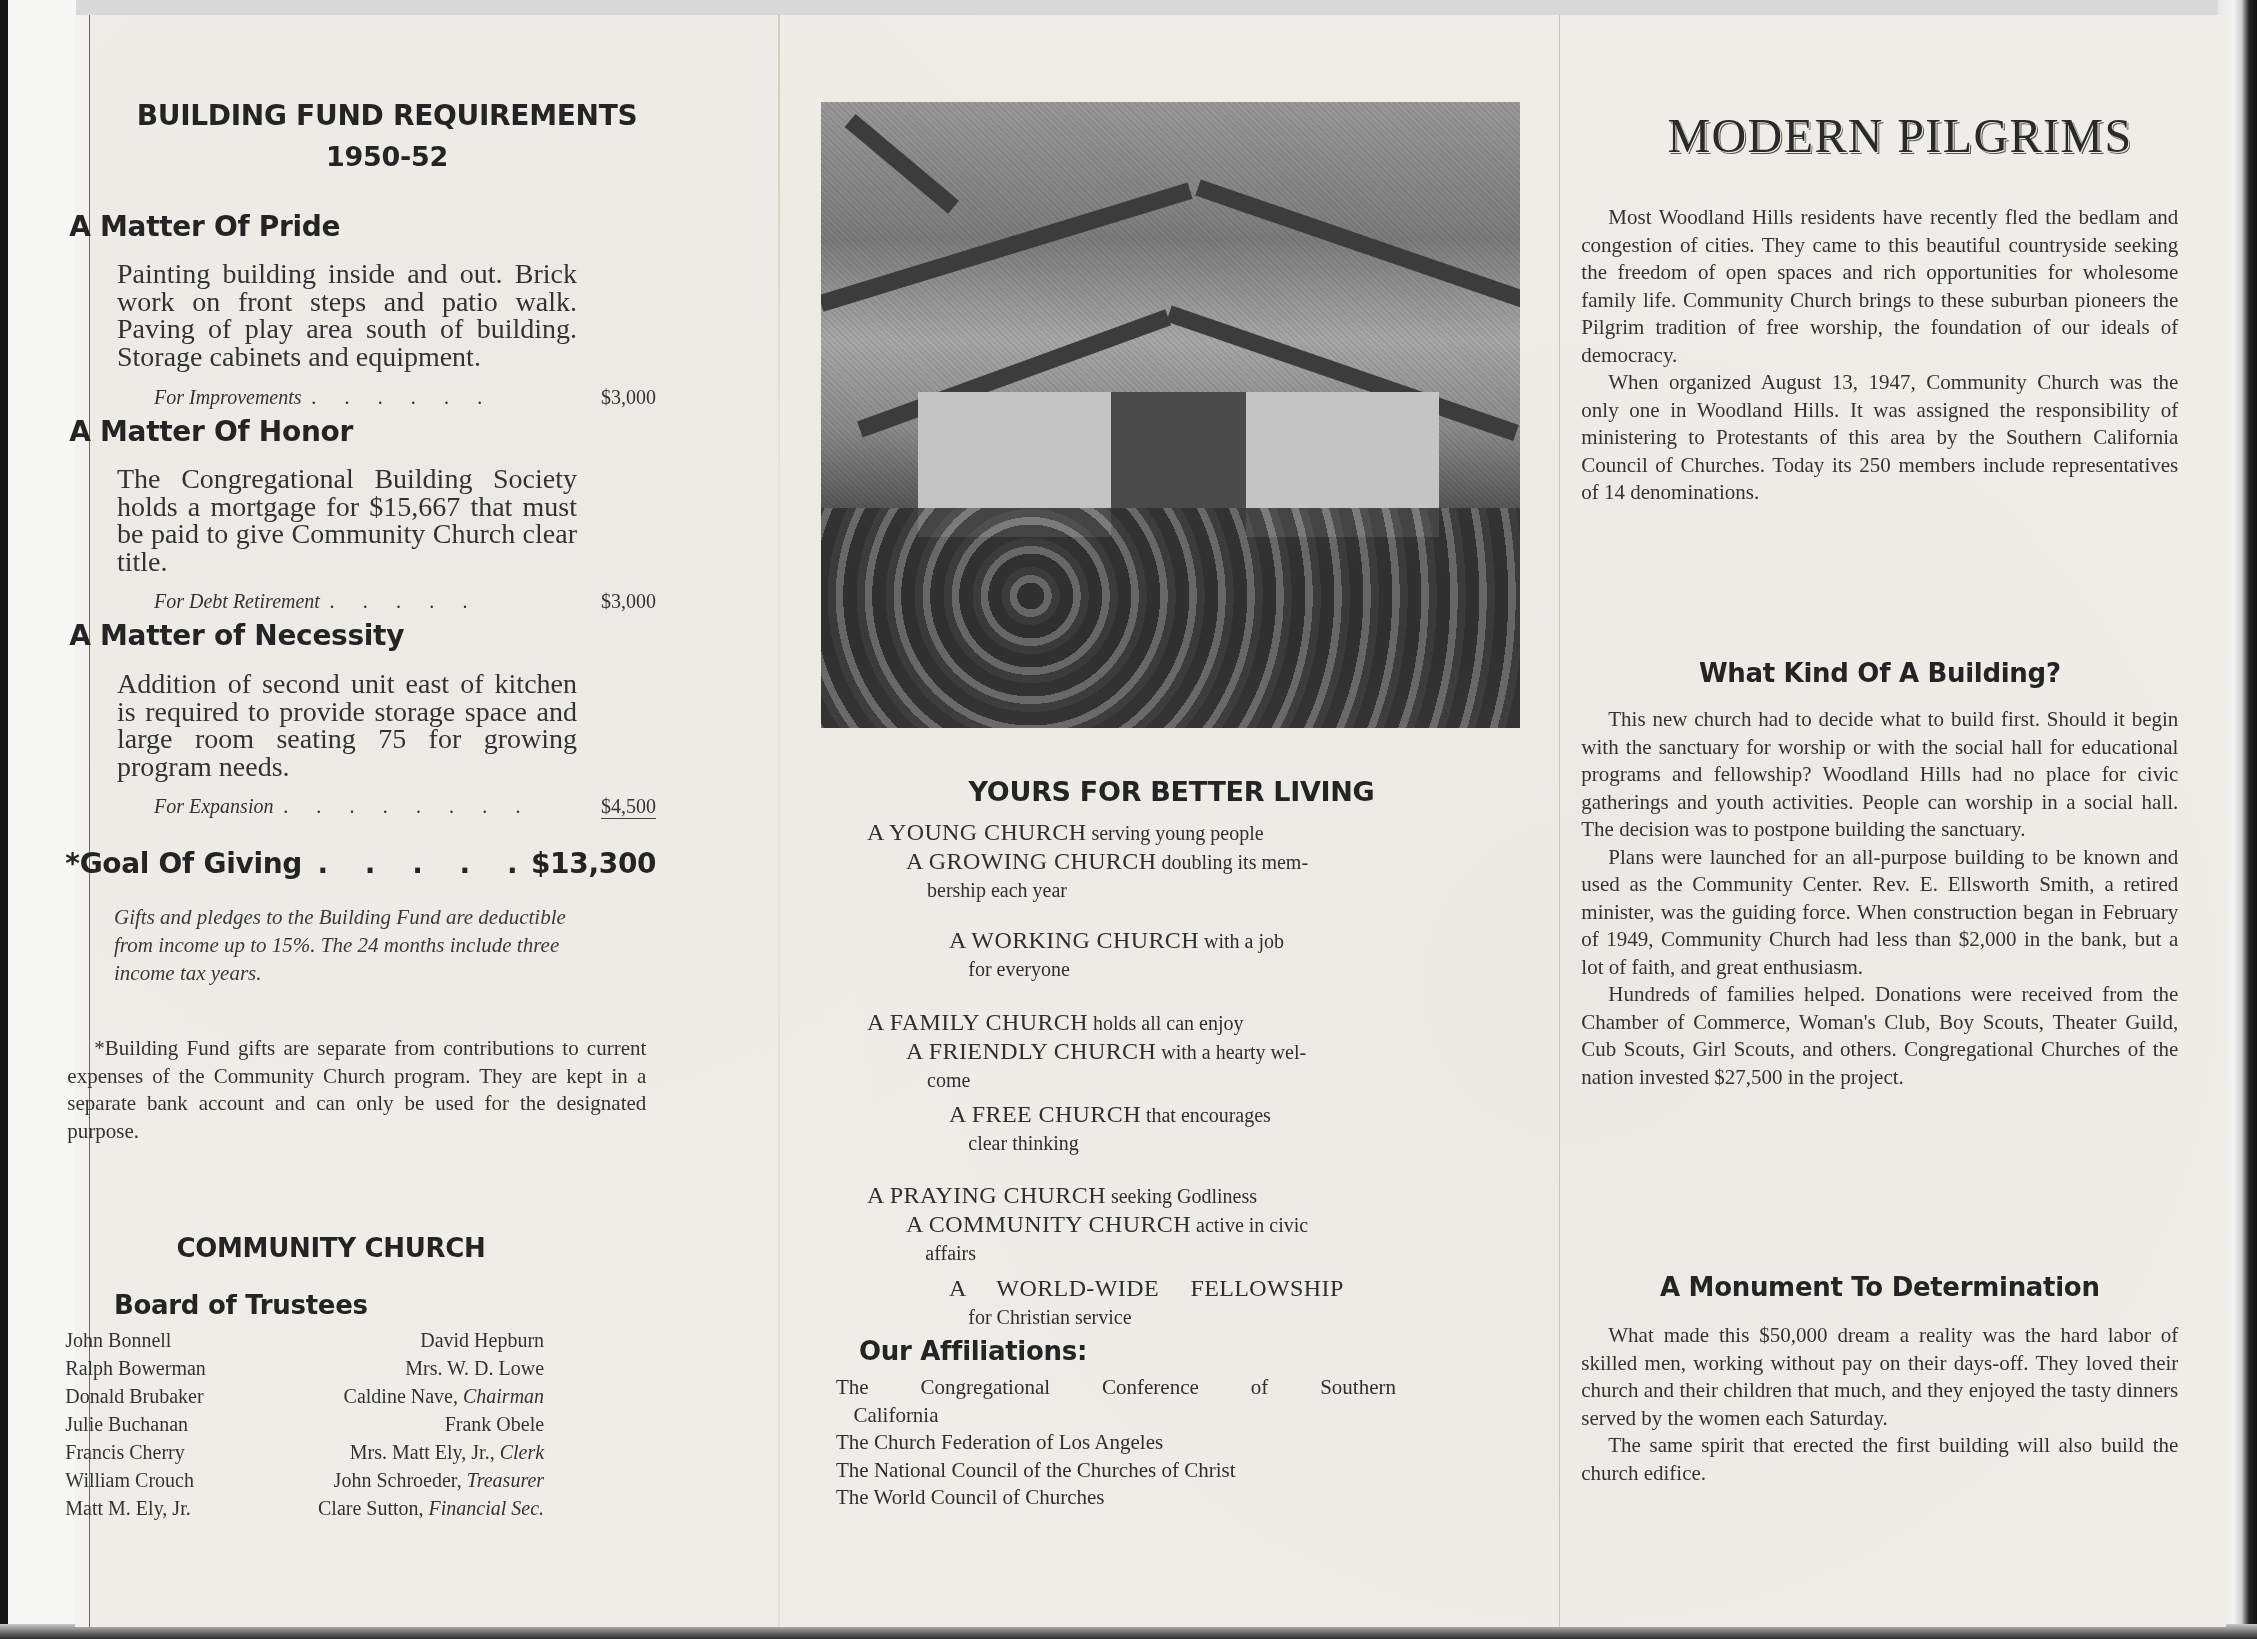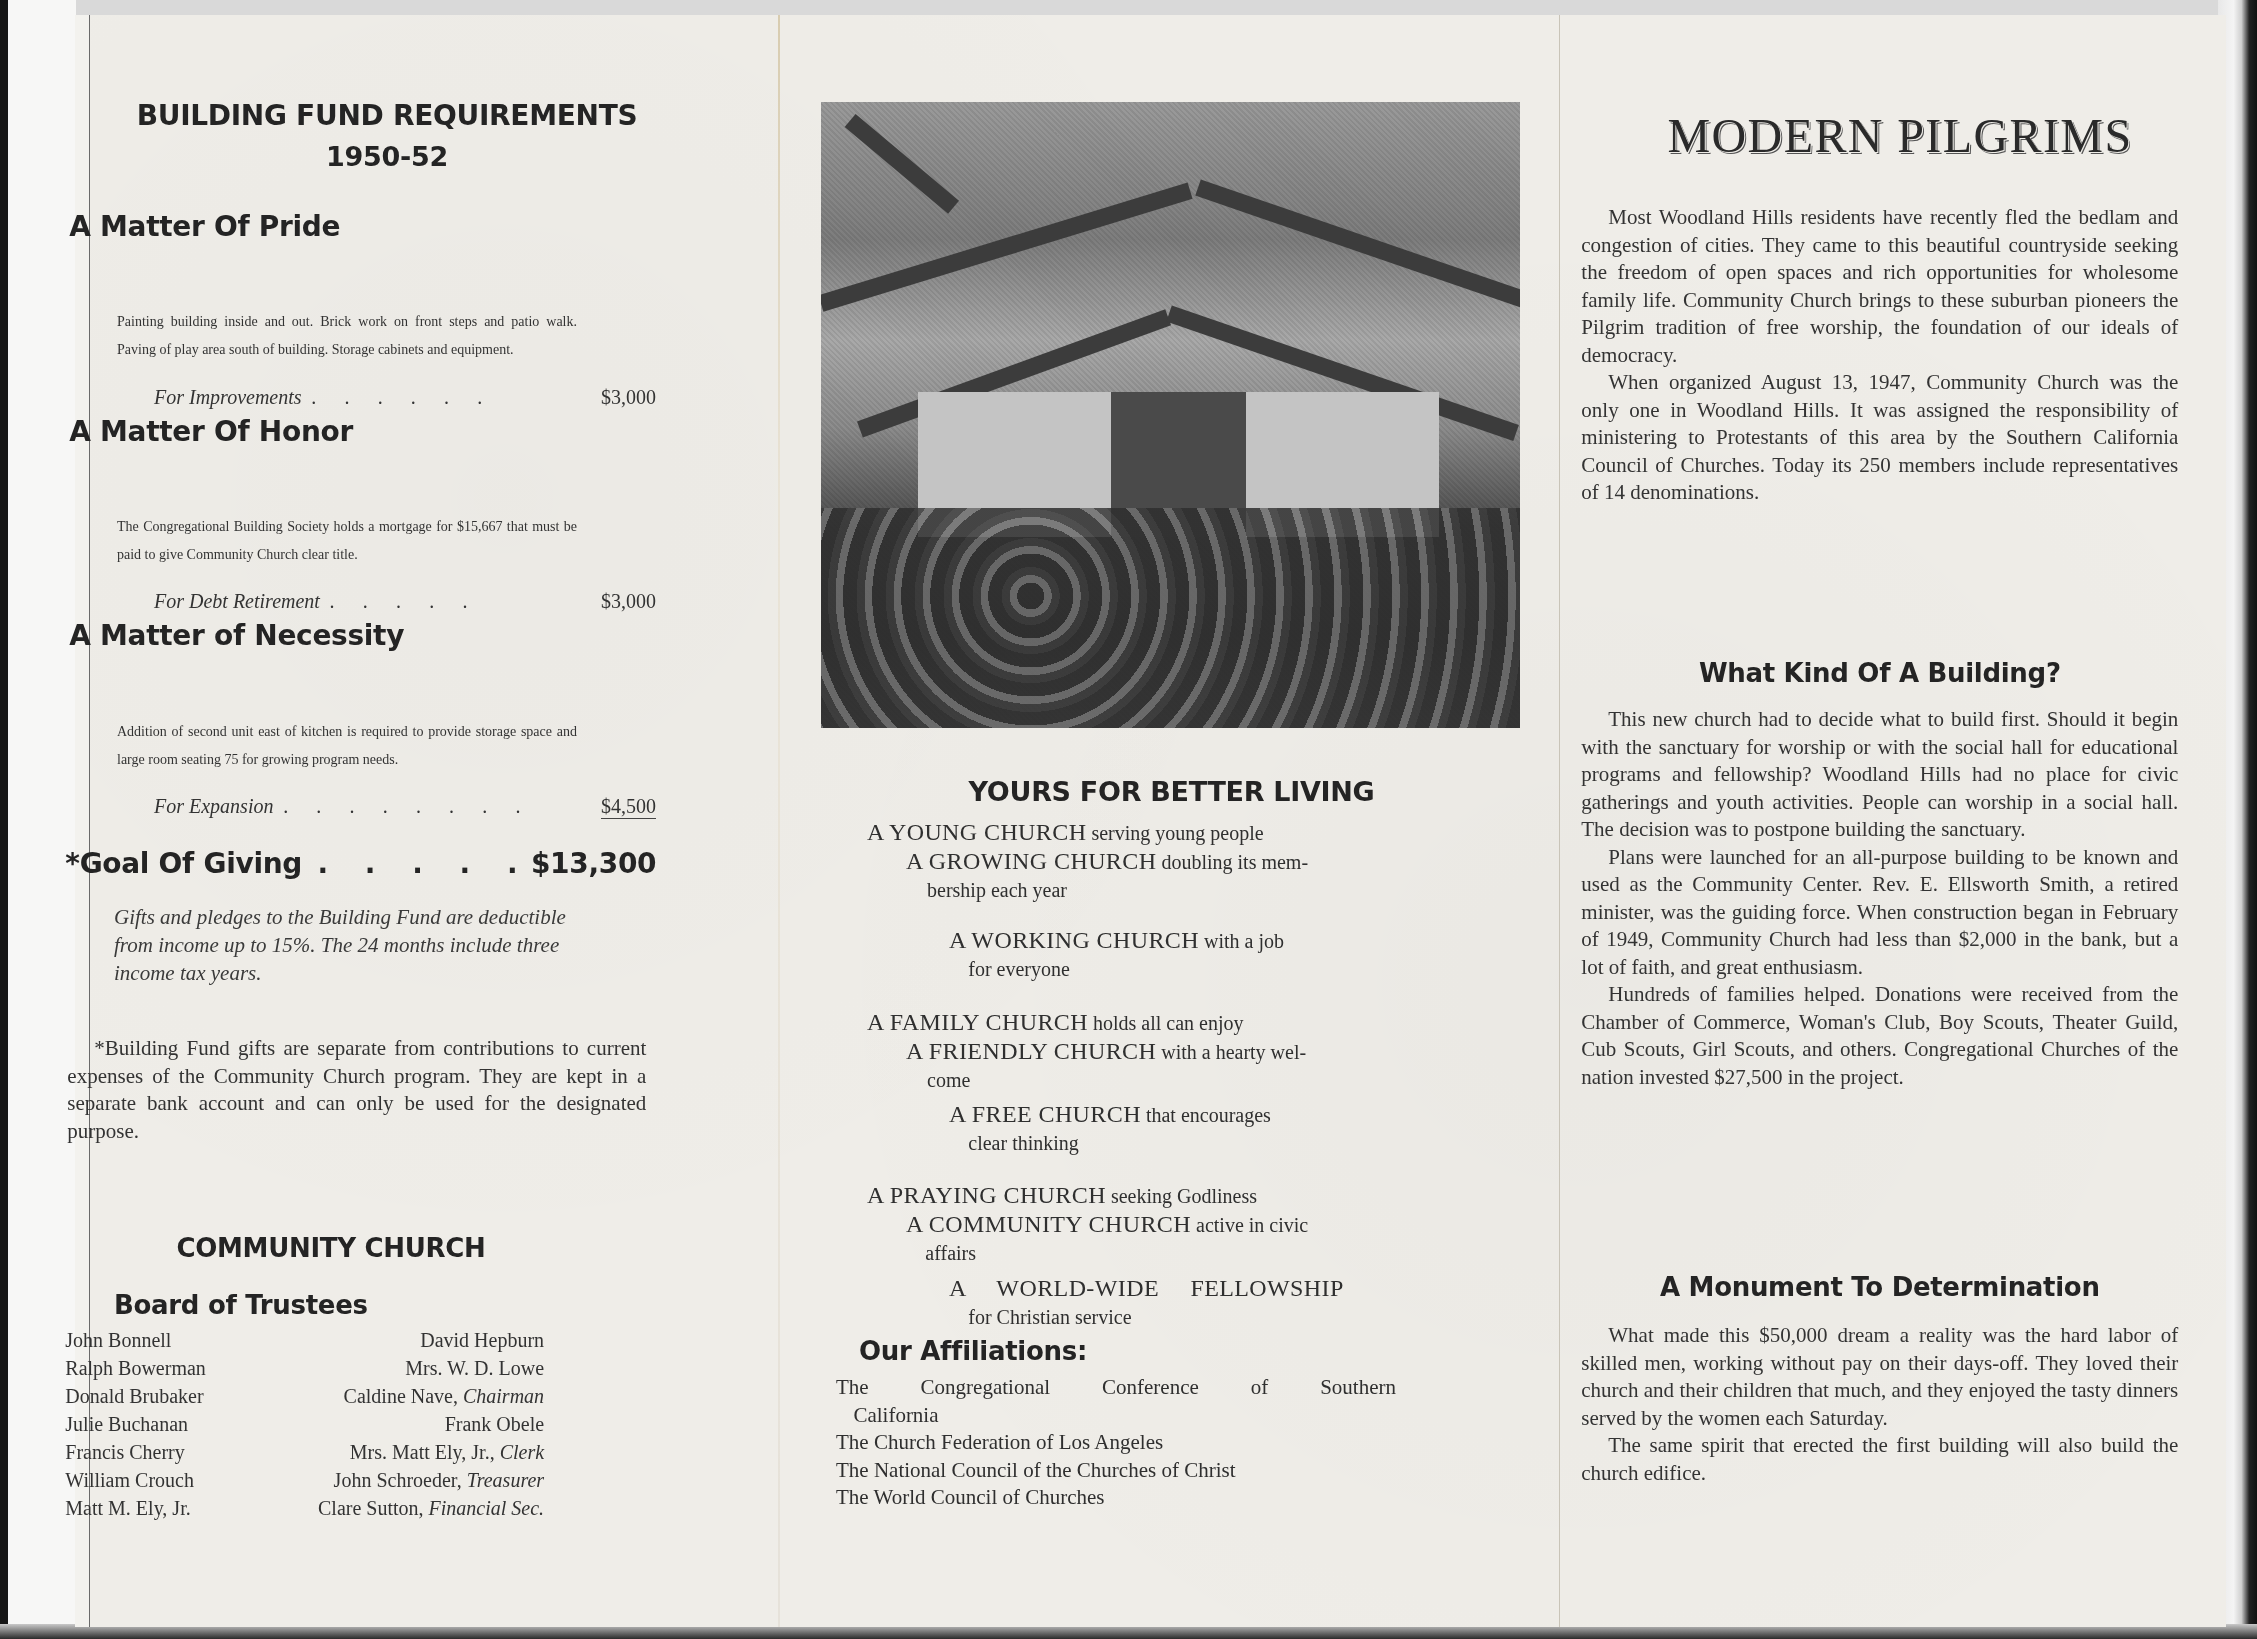--- a/index.html
+++ b/index.html
@@ -32,21 +32,21 @@
   .panel-left { left: 0; width: 703px; }
   .panel-mid { left: 705px; width: 778px; }
   .panel-right { left: 1487px; width: 664px; }
 
   .slab { font-family: "DejaVu Sans", sans-serif; font-weight: bold; color: #242424; letter-spacing: -0.3px; }
 
   
   .bf-title { position: absolute; left: 27px; top: 83px; width: 570px; text-align: center; font-size: 28px; line-height: 35px; }
   .bf-year { position: absolute; left: 27px; top: 126px; width: 570px; text-align: center; font-size: 27px; }
   .matter-head { position: absolute; left: -5.8px; font-size: 28px; }
-  .matter-body { position: absolute; left: 42px; width: 460px; font-size: 14px; line-height: 27.5px; text-align: justify; color: #333; margin-top: 48px; }
+  .matter-body { position: absolute; left: 42px; width: 460px; font-size: 28px; line-height: 27.5px; text-align: justify; color: #333; }
   .cost-line { position: absolute; left: 79px; width: 502px; font-size: 20px; display: flex; justify-content: space-between; color: #333; }
   .cost-line .lbl { font-style: italic; }
   .cost-line .dots { flex: 1; letter-spacing: 11.6px; padding-left: 9.7px; overflow: hidden; white-space: nowrap; }
   .cost-line .amt.underlined { border-bottom: 1.4px solid #444; text-align: right; }
   .goal-line { position: absolute; left: -9.7px; top: 832px; width: 591px; display: flex; font-size: 28px; }
   .goal-line .dots { flex: 1; letter-spacing: 13.5px; padding-left: 15.4px; white-space: nowrap; overflow: hidden; }
   .tax-note { position: absolute; left: 39px; top: 888px; width: 463px; font-size: 21px; line-height: 28px; font-style: italic; color: #3a3a3a; }
   .footnote { position: absolute; left: -7.7px; top: 1020px; width: 579px; font-size: 21px; line-height: 27.5px; text-align: justify; color: #333; text-indent: 27px; }
   .cc-title { position: absolute; left: 39px; top: 1218px; width: 434px; text-align: center; font-size: 26px; }
   .cc-sub { position: absolute; left: 39px; top: 1263px; width: 434px; font-size: 26px; margin-top: 12px; }

